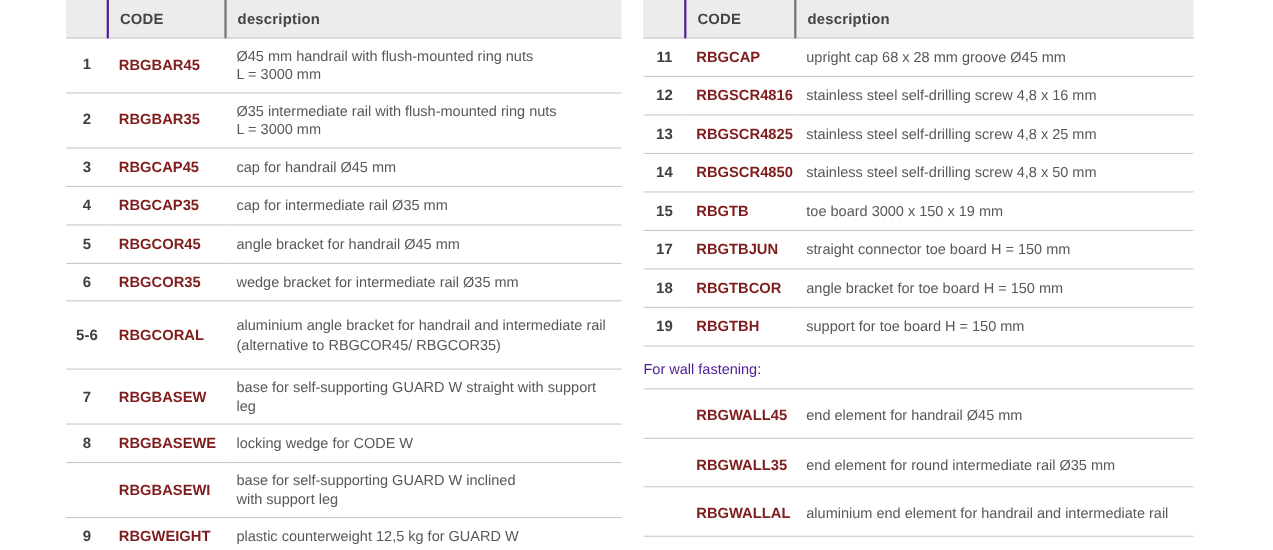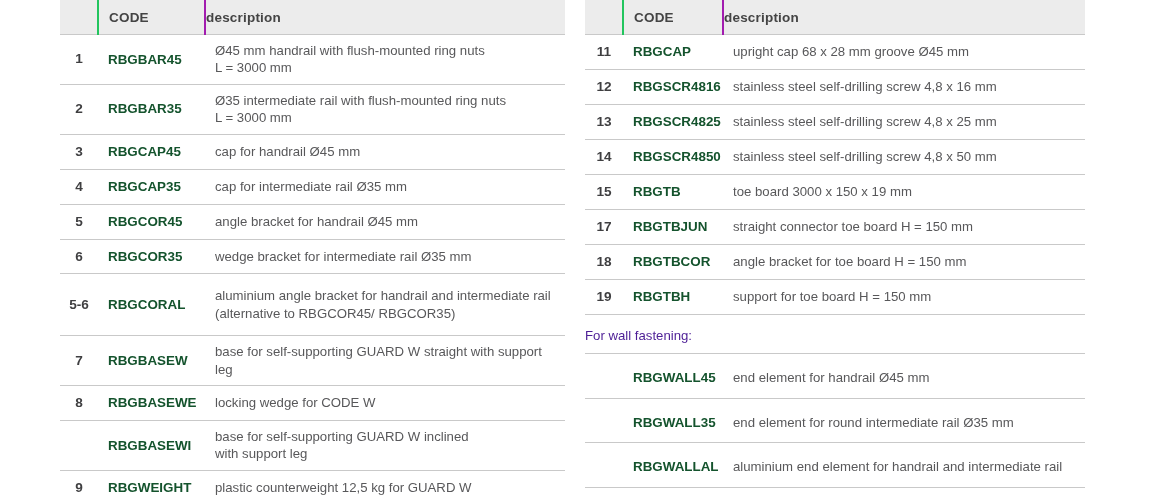--- a/index.html
+++ b/index.html
@@ -38,25 +38,26 @@
     font-size: 13.5px;
     font-weight: bold;
     color: #444444;
     text-align: left;
     border-bottom: 1px solid #c9c9c9;
     vertical-align: middle;
     letter-spacing: 0.2px;
   }
   thead th.h-num  { background: #ececec; }
   thead th.h-code {
-    border-left: 2px solid #22c55e;
+    border-left: 2px solid #4c1d95;
     padding-left: 10px;
   }
   thead th.h-desc {
-    border-left: 2px solid #a21caf;
+    border-left: 2px solid #737373;
+    padding-left: 10px;
   }
 
   
   tbody td {
     font-size: 13.2px;
     color: #58585a;
     vertical-align: middle;
     border-bottom: 1px solid #c9c9c9;
     padding-top: 8px;
     padding-bottom: 8px;
@@ -64,21 +65,21 @@
   }
   td.num {
     text-align: center;
     font-weight: bold;
     color: #3f3f41;
     font-size: 13.6px;
     padding-left: 0; padding-right: 0;
   }
   td.code {
     font-weight: bold;
-    color: #14532d;
+    color: #7f1d1d;
     font-size: 13.4px;
     padding-left: 10px;
   }
   td.desc {
     padding-left: 10px;
     padding-right: 6px;
     color: #58585a;
   }
   tr.tall td { padding-top: 13px; padding-bottom: 13px; }
   tr.two-line td { padding-top: 7px; padding-bottom: 7px; }

